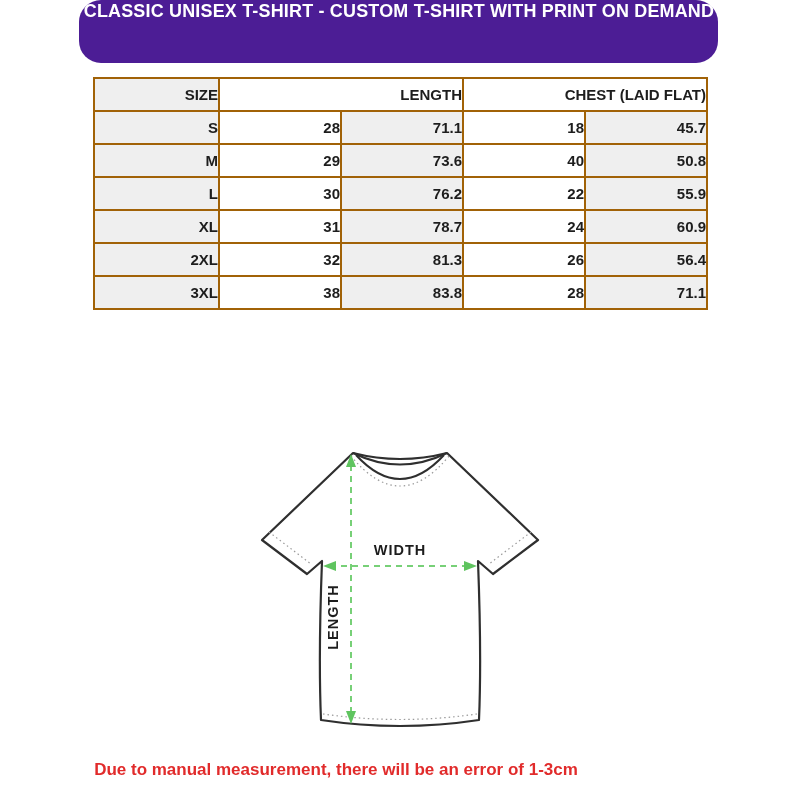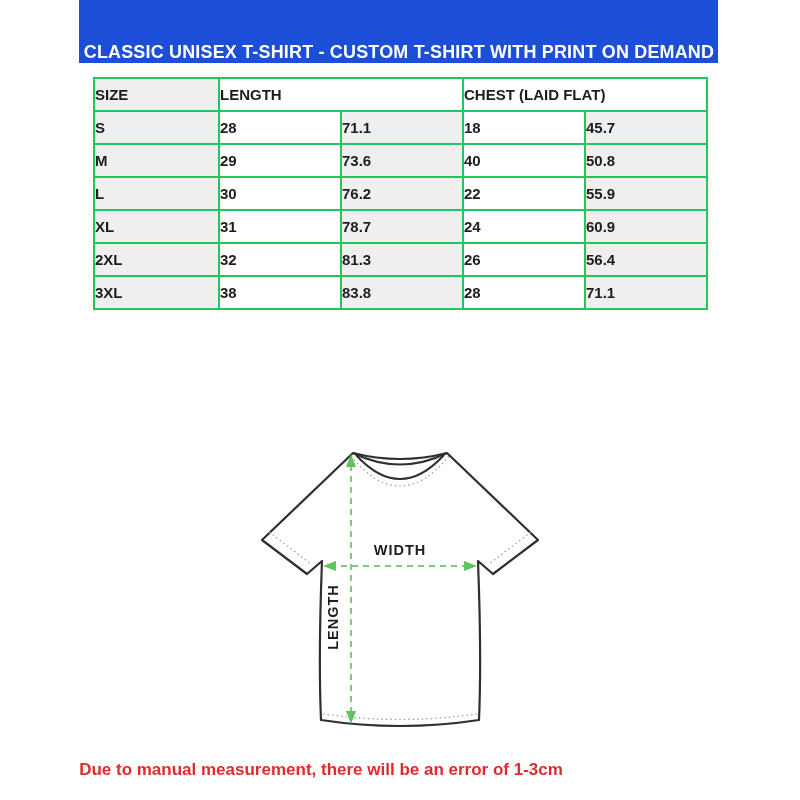--- a/index.html
+++ b/index.html
@@ -8,45 +8,45 @@
     background: #ffffff;
     position: relative;
     overflow: hidden;
     font-family: "Liberation Sans", sans-serif;
     color: #1d1d1d;
   }
   
   .banner {
     position: absolute;
     left: 79px; top: 0; width: 639px; height: 63px;
-    background: #1d4ed8;
-    display: flex; align-items: flex-end; justify-content: center;
+    background: #4c1d95;
+    display: flex; align-items: flex-start; justify-content: center; border-radius: 22px;
   }
   .banner-title {
     color: #ffffff;
     font-size: 18.5px;
     font-weight: 700;
     letter-spacing: 0.2px;
     white-space: nowrap;
     transform: scaleX(0.97);
   }
   
   .size-table-wrap {
     position: absolute;
     left: 93px; top: 77px; width: 613px;
   }
   table.size-table {
     border-collapse: collapse;
     table-layout: fixed;
     width: 613px;
   }
   .size-table th, .size-table td {
-    border: 2px solid #22c55e;
+    border: 2px solid #a16207;
     height: 31px;
-    text-align: left;
+    text-align: right;
     vertical-align: middle;
     font-size: 15px;
     font-weight: 700;
     padding: 0;
     background: #ffffff;
   }
   .size-table .c-gray { background: #efefef; }
   
   .diagram {
     position: absolute;
@@ -55,20 +55,21 @@
   }
   .diagram svg { display: block; }
   
   .note {
     position: absolute;
     left: 0; top: 760px; width: 642px;
     text-align: center;
     font-size: 17px;
     font-weight: 700;
     color: #e12b2b;
+    padding-left: 15px;
   }
 </style>
 </head>
 <body>
 
 <div class="banner">
   <span class="banner-title">CLASSIC UNISEX T-SHIRT - CUSTOM T-SHIRT WITH PRINT ON DEMAND</span>
 </div>
 
 <div class="size-table-wrap">

